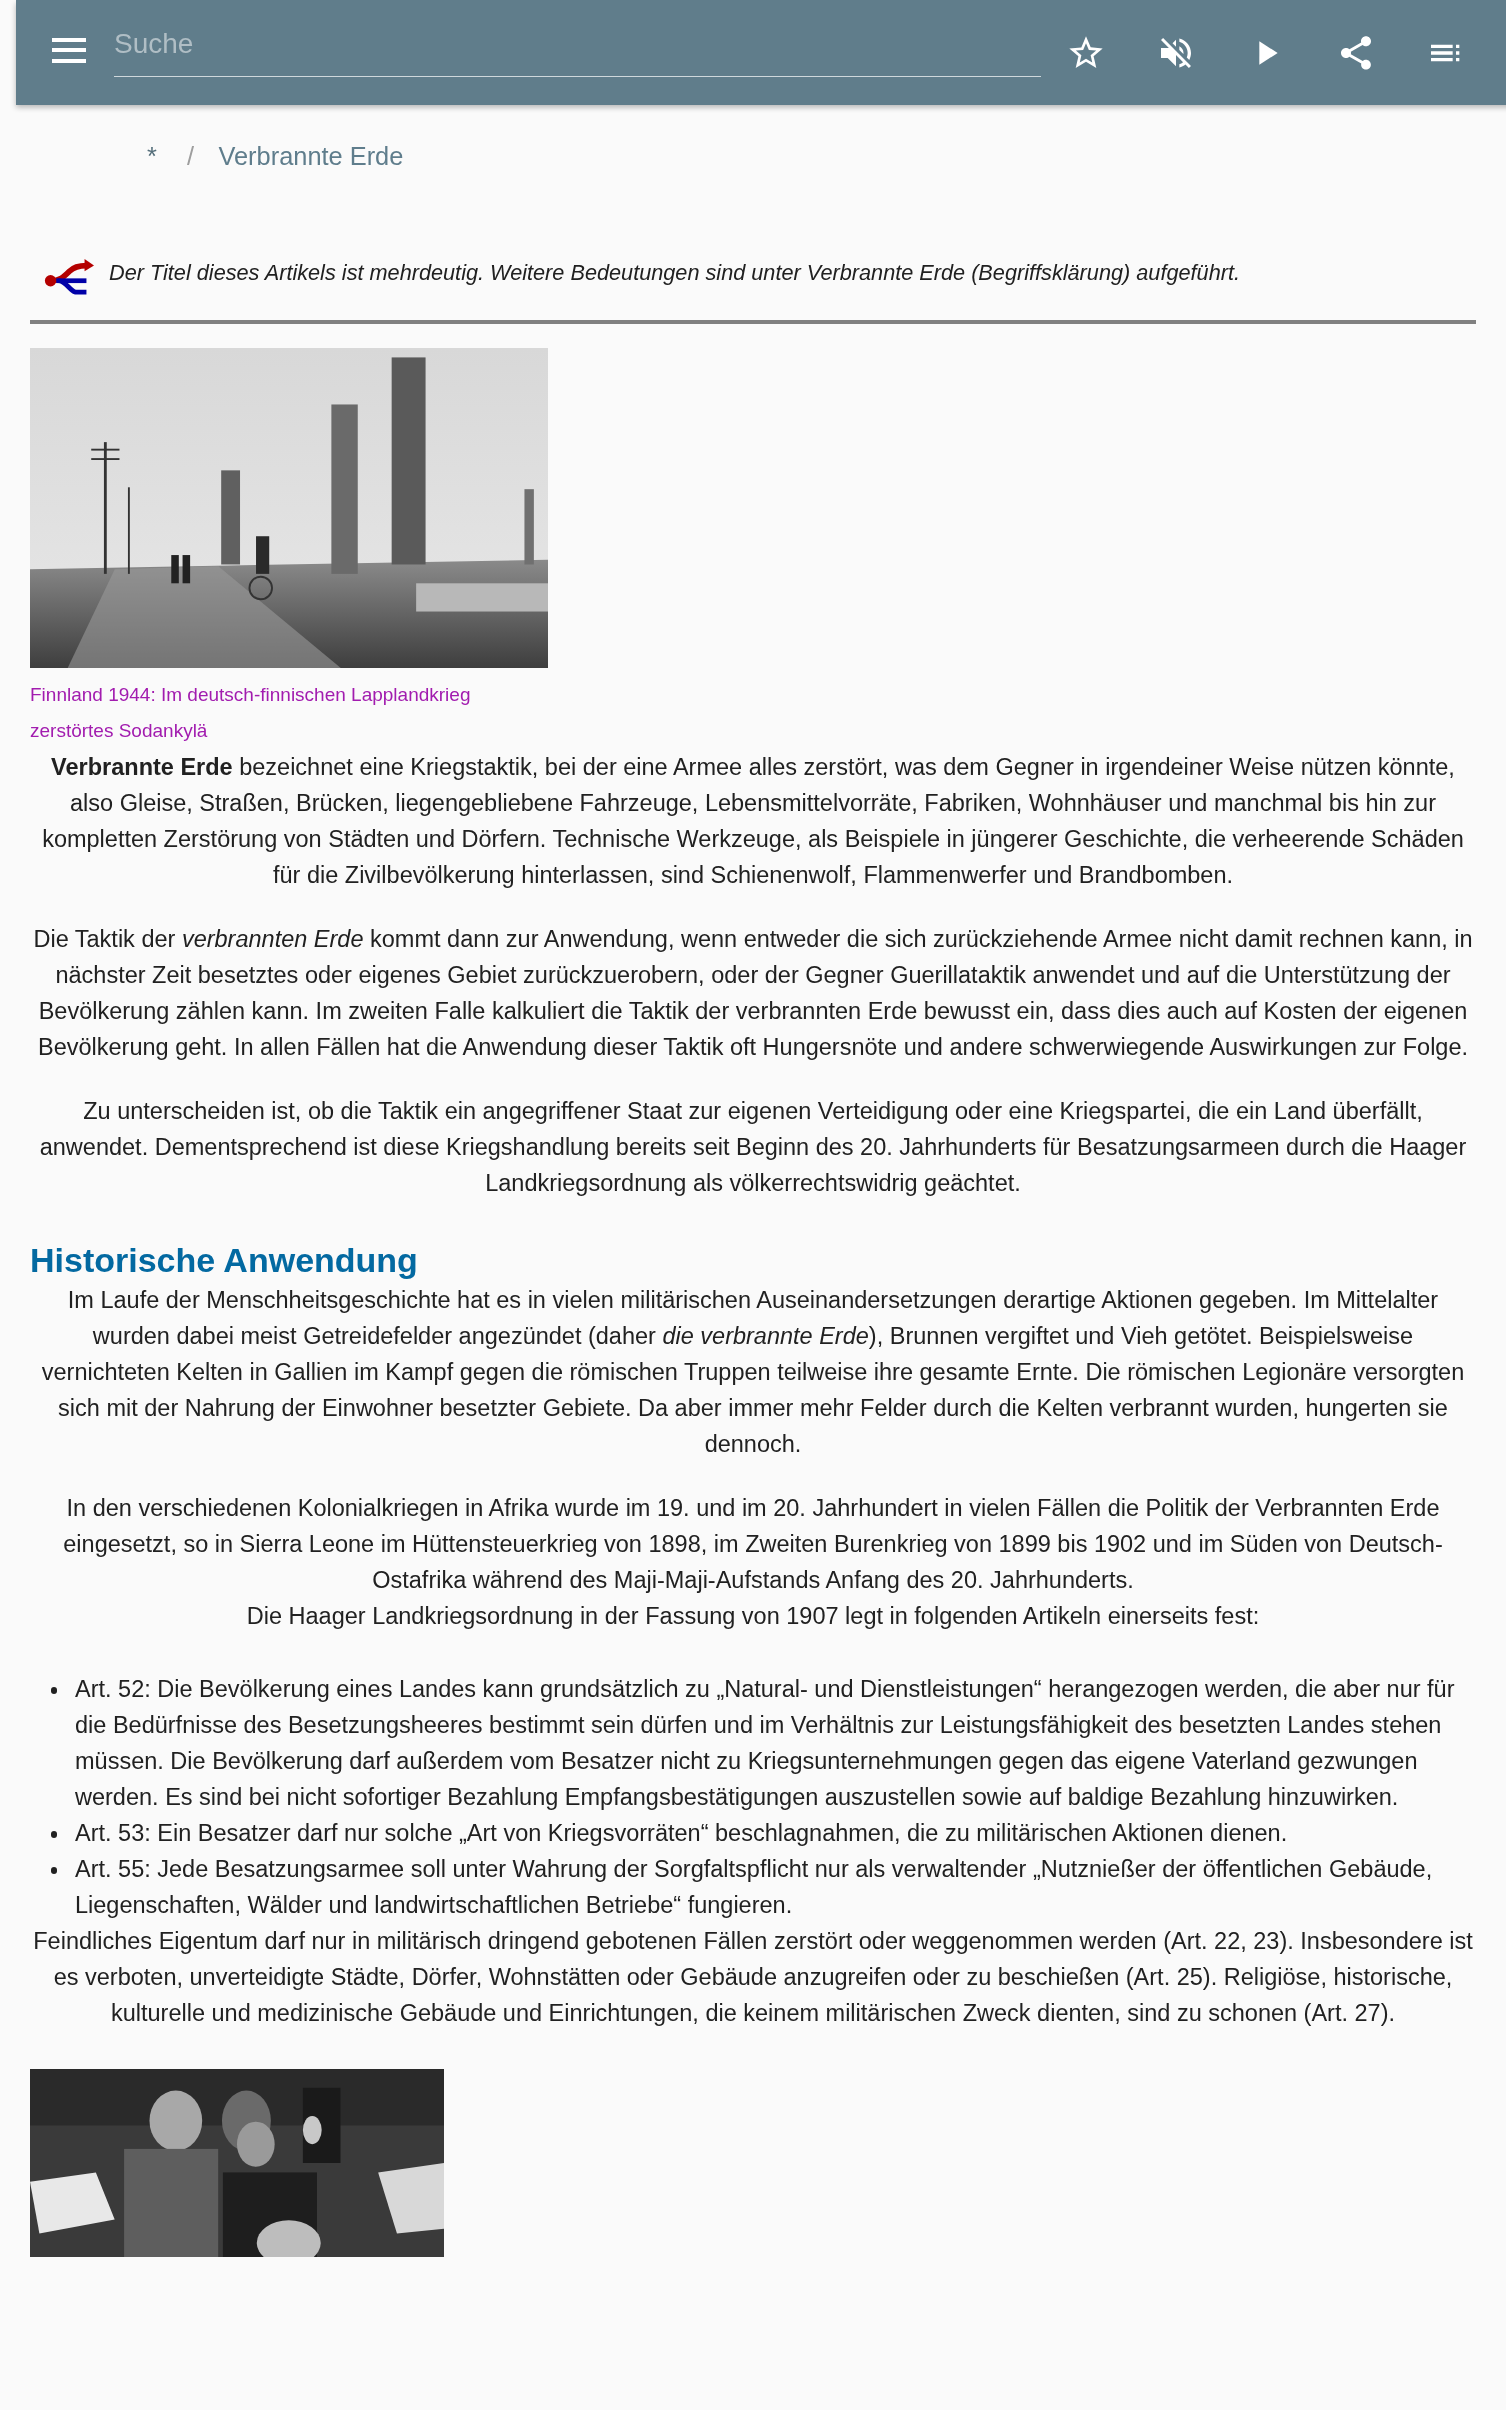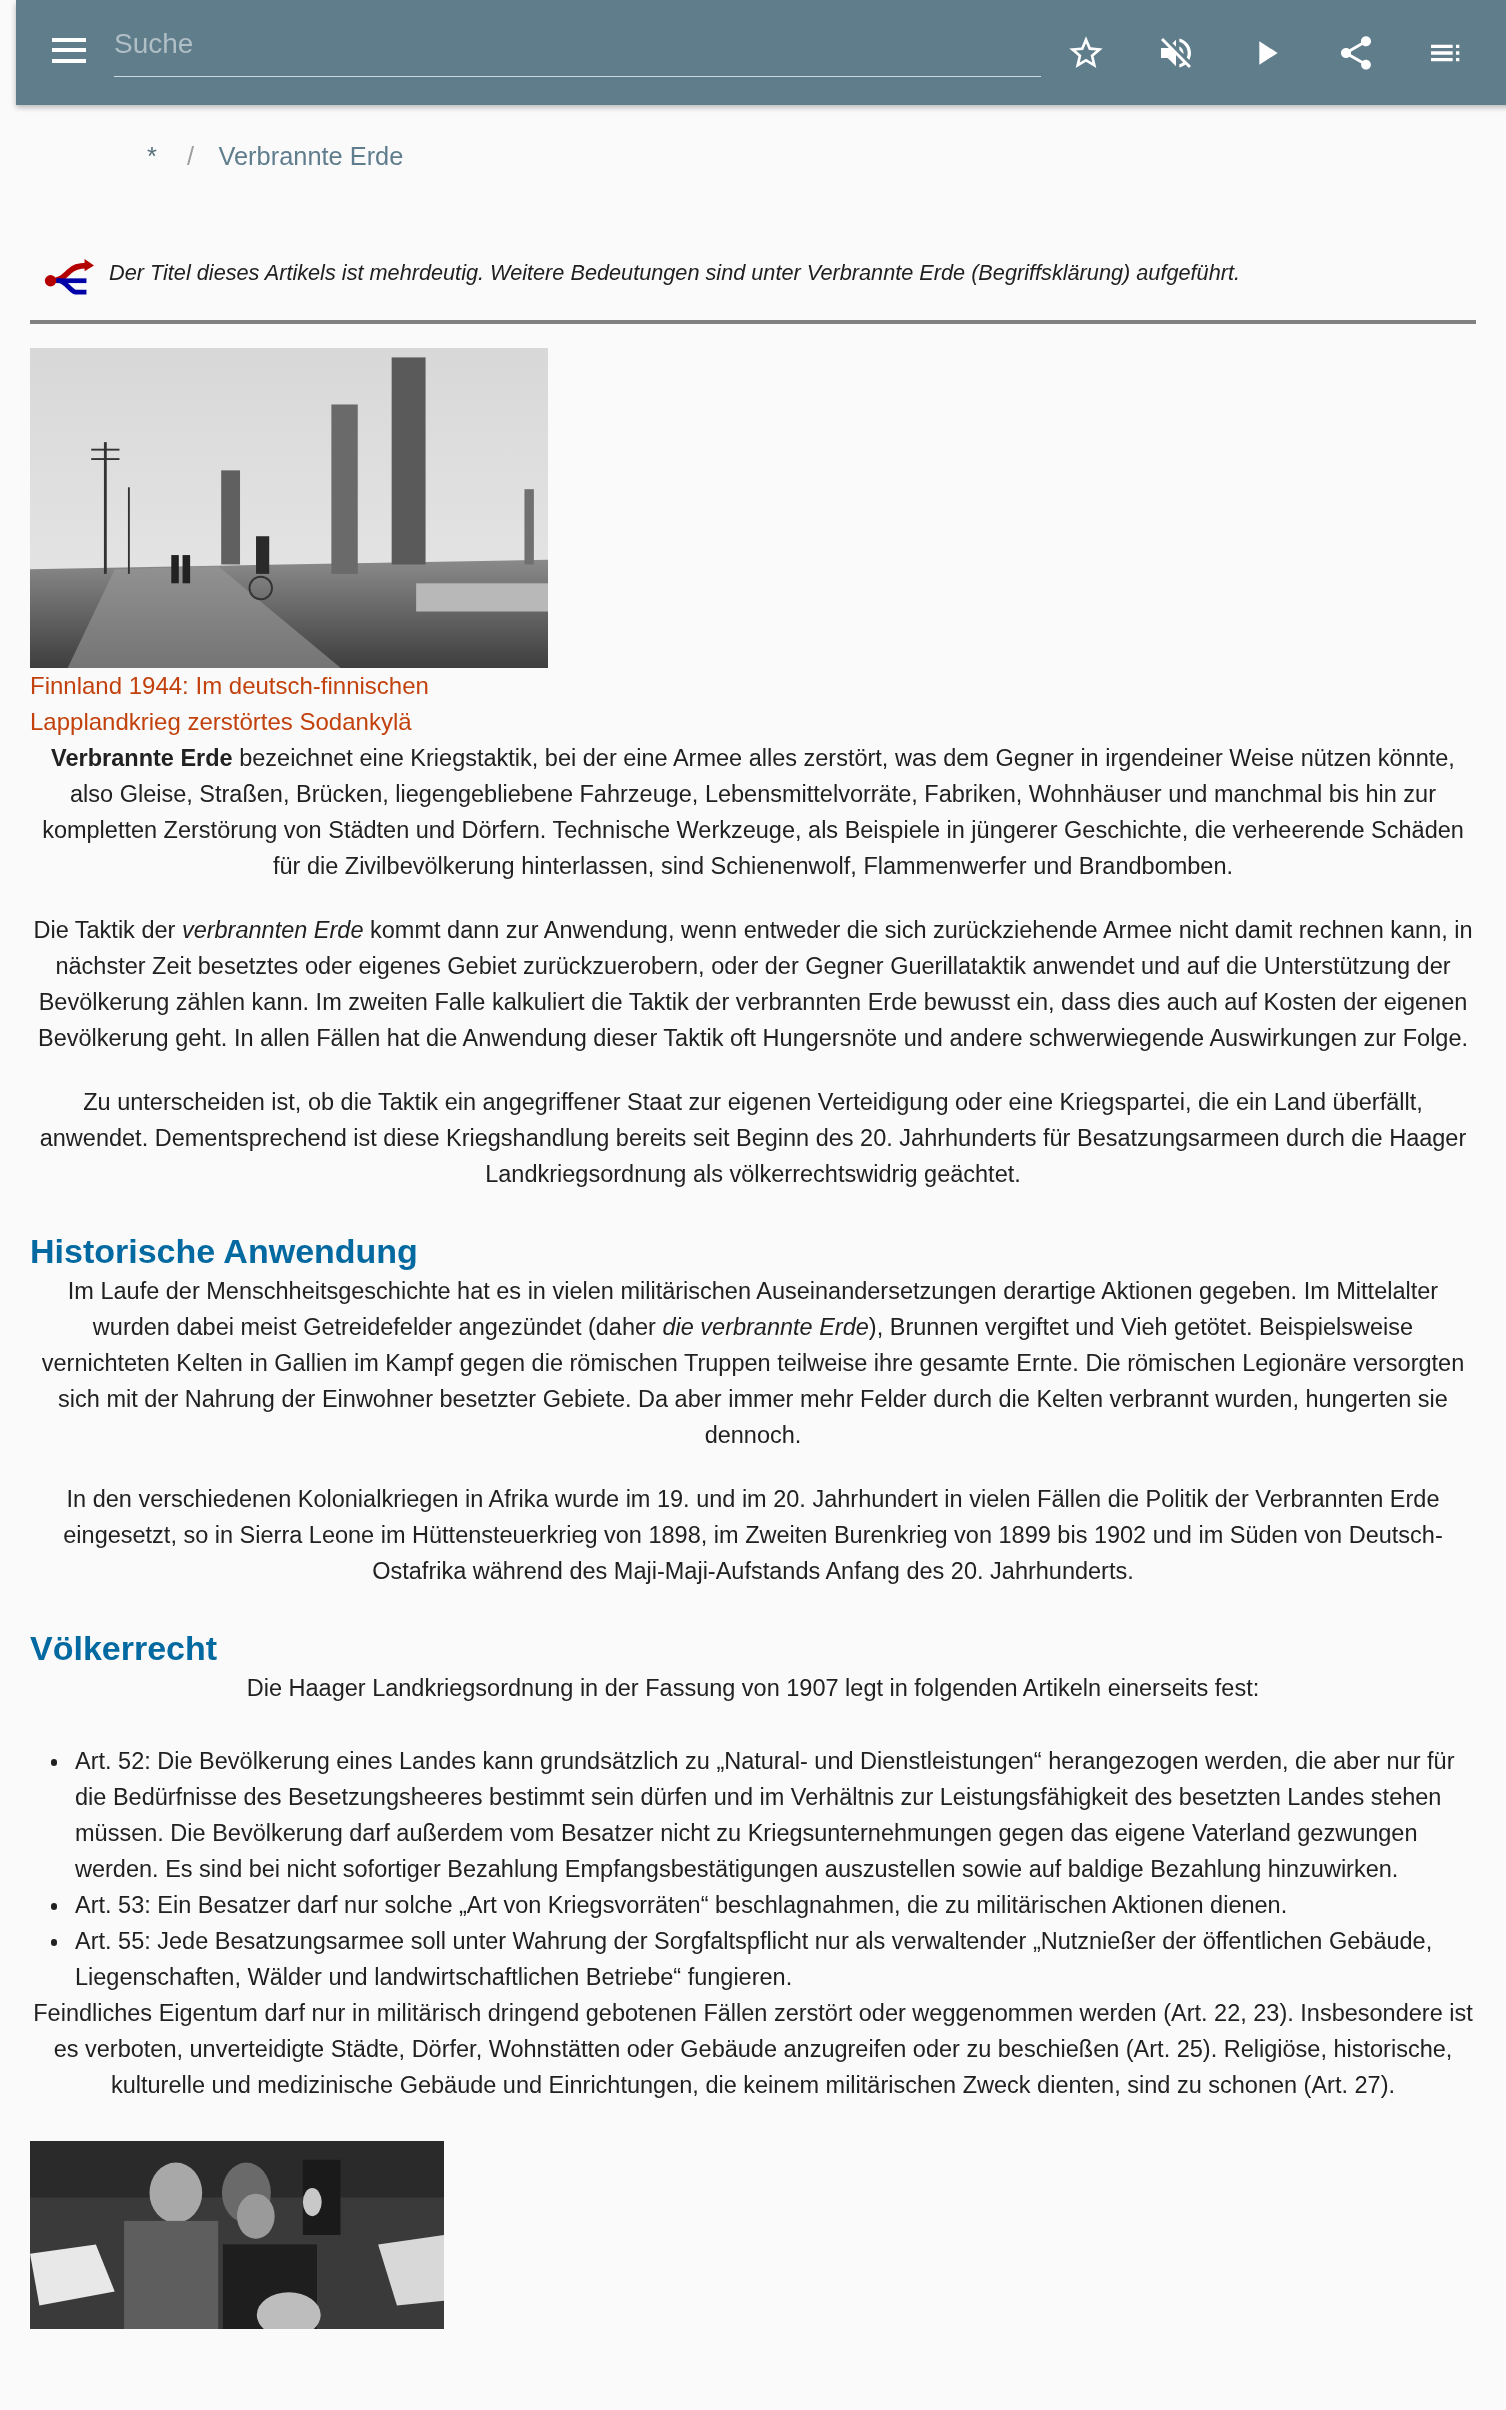--- a/index.html
+++ b/index.html
@@ -49,21 +49,21 @@
     position: absolute; left: 30px; top: 252px; width: 1446px; height: 72px;
     border-bottom: 4.7px solid #808080;
   }
   .hatnote .dis-icon { position: absolute; left: 13px; top: 3.8px; width: 51px; height: 40px; }
   .hatnote .text {
     position: absolute; left: 79px; top: 5.6px; font-size: 21.7px; line-height: 30px; color: #212121; font-style: italic;
   }
   .hatnote .text .lnk { cursor: pointer; }
   .content { position: absolute; left: 30px; top: 348px; width: 1446px; }
   .figure1 { width: 518px; height: 320px; display: block; overflow: hidden; }
-  .caption { font-size: 24px; line-height: 36px; width: 527px; margin-top: 0; color: #c2410c; }
+  .caption { font-size: 19px; line-height: 36px; width: 527px; margin-top: 9px; color: #a21caf; }
   p.body { font-size: 23.5px; line-height: 36px; margin-bottom: 28px; color: #212121; text-align: center; }
   p.body.nomb { margin-bottom: 0; }
   h2 {
     font-size: 34px; font-weight: bold; line-height: 43px; color: #0369a1; margin-top: 13px;
   }
   ul.arts { list-style: none; margin: 37px 0 0 0; padding-left: 45px; }
   ul.arts li { position: relative; font-size: 23.5px; line-height: 36px; }
   ul.arts li::before {
     content: ""; position: absolute; left: -24.5px; top: 16px; width: 6.6px; height: 6.6px;
     border-radius: 50%; background: #212121;
@@ -165,21 +165,20 @@
   <p class="body"><b>Verbrannte Erde</b><span> bezeichnet eine Kriegstaktik, bei der eine Armee alles zerstört, was dem Gegner in irgendeiner Weise nützen könnte, also Gleise, Straßen, Brücken, liegengebliebene Fahrzeuge, Lebensmittelvorräte, Fabriken, Wohnhäuser und manchmal bis hin zur kompletten Zerstörung von Städten und Dörfern. Technische Werkzeuge, als Beispiele in jüngerer Geschichte, die verheerende Schäden für die Zivilbevölkerung hinterlassen, sind Schienenwolf, Flammenwerfer und Brandbomben.</span></p>
 
   <p class="body"><span>Die Taktik der </span><i>verbrannten Erde</i><span> kommt dann zur Anwendung, wenn entweder die sich zurückziehende Armee nicht damit rechnen kann, in nächster Zeit besetztes oder eigenes Gebiet zurückzuerobern, oder der Gegner Guerillataktik anwendet und auf die Unterstützung der Bevölkerung zählen kann. Im zweiten Falle kalkuliert die Taktik der verbrannten Erde bewusst ein, dass dies auch auf Kosten der eigenen Bevölkerung geht. In allen Fällen hat die Anwendung dieser Taktik oft Hungersnöte und andere schwerwiegende Auswirkungen zur Folge.</span></p>
 
   <p class="body nomb">Zu unterscheiden ist, ob die Taktik ein angegriffener Staat zur eigenen Verteidigung oder eine Kriegspartei, die ein Land überfällt, anwendet. Dementsprechend ist diese Kriegshandlung bereits seit Beginn des 20. Jahrhunderts für Besatzungsarmeen durch die Haager Landkriegsordnung als völkerrechtswidrig geächtet.</p>
 
   <h2 style="margin-top:38px">Historische Anwendung</h2>
   <p class="body"><span>Im Laufe der Menschheitsgeschichte hat es in vielen militärischen Auseinandersetzungen derartige Aktionen gegeben. Im Mittelalter wurden dabei meist Getreidefelder angezündet (daher </span><i>die verbrannte Erde</i><span>), Brunnen vergiftet und Vieh getötet. Beispielsweise vernichteten Kelten in Gallien im Kampf gegen die römischen Truppen teilweise ihre gesamte Ernte. Die römischen Legionäre versorgten sich mit der Nahrung der Einwohner besetzter Gebiete. Da aber immer mehr Felder durch die Kelten verbrannt wurden, hungerten sie dennoch.</span></p>
   <p class="body nomb">In den verschiedenen Kolonialkriegen in Afrika wurde im 19. und im 20. Jahrhundert in vielen Fällen die Politik der Verbrannten Erde eingesetzt, so in Sierra Leone im Hüttensteuerkrieg von 1898, im Zweiten Burenkrieg von 1899 bis 1902 und im Süden von Deutsch-Ostafrika während des Maji-Maji-Aufstands Anfang des 20. Jahrhunderts.</p>
 
-  <h2 style="margin-top:38px">Völkerrecht</h2>
   <p class="body nomb">Die Haager Landkriegsordnung in der Fassung von 1907 legt in folgenden Artikeln einerseits fest:</p>
   <ul class="arts">
     <li>Art. 52: Die Bevölkerung eines Landes kann grundsätzlich zu „Natural- und Dienstleistungen“ herangezogen werden, die aber nur für die Bedürfnisse des Besetzungsheeres bestimmt sein dürfen und im Verhältnis zur Leistungsfähigkeit des besetzten Landes stehen müssen. Die Bevölkerung darf außerdem vom Besatzer nicht zu Kriegsunternehmungen gegen das eigene Vaterland gezwungen werden. Es sind bei nicht sofortiger Bezahlung Empfangsbestätigungen auszustellen sowie auf baldige Bezahlung hinzuwirken.</li>
     <li>Art. 53: Ein Besatzer darf nur solche „Art von Kriegsvorräten“ beschlagnahmen, die zu militärischen Aktionen dienen.</li>
     <li>Art. 55: Jede Besatzungsarmee soll unter Wahrung der Sorgfaltspflicht nur als verwaltender „Nutznießer der öffentlichen Gebäude, Liegenschaften, Wälder und landwirtschaftlichen Betriebe“ fungieren.</li>
   </ul>
   <p class="body nomb">Feindliches Eigentum darf nur in militärisch dringend gebotenen Fällen zerstört oder weggenommen werden (Art. 22, 23). Insbesondere ist es verboten, unverteidigte Städte, Dörfer, Wohnstätten oder Gebäude anzugreifen oder zu beschießen (Art. 25). Religiöse, historische, kulturelle und medizinische Gebäude und Einrichtungen, die keinem militärischen Zweck dienten, sind zu schonen (Art. 27).</p>
 
   <svg class="figure2" viewBox="0 0 440 200" preserveAspectRatio="none">
     <rect width="440" height="200" fill="#3a3a3a"></rect>

